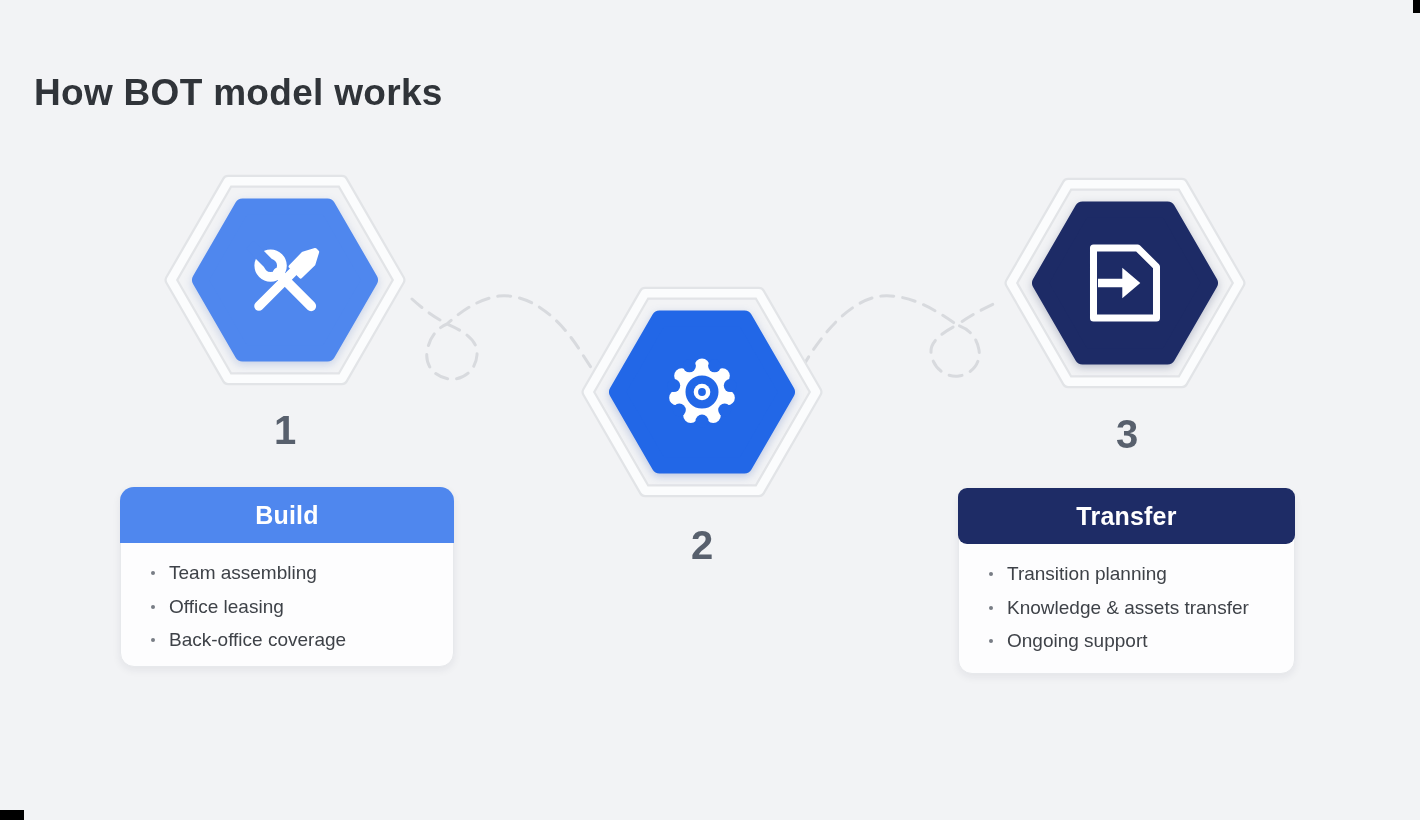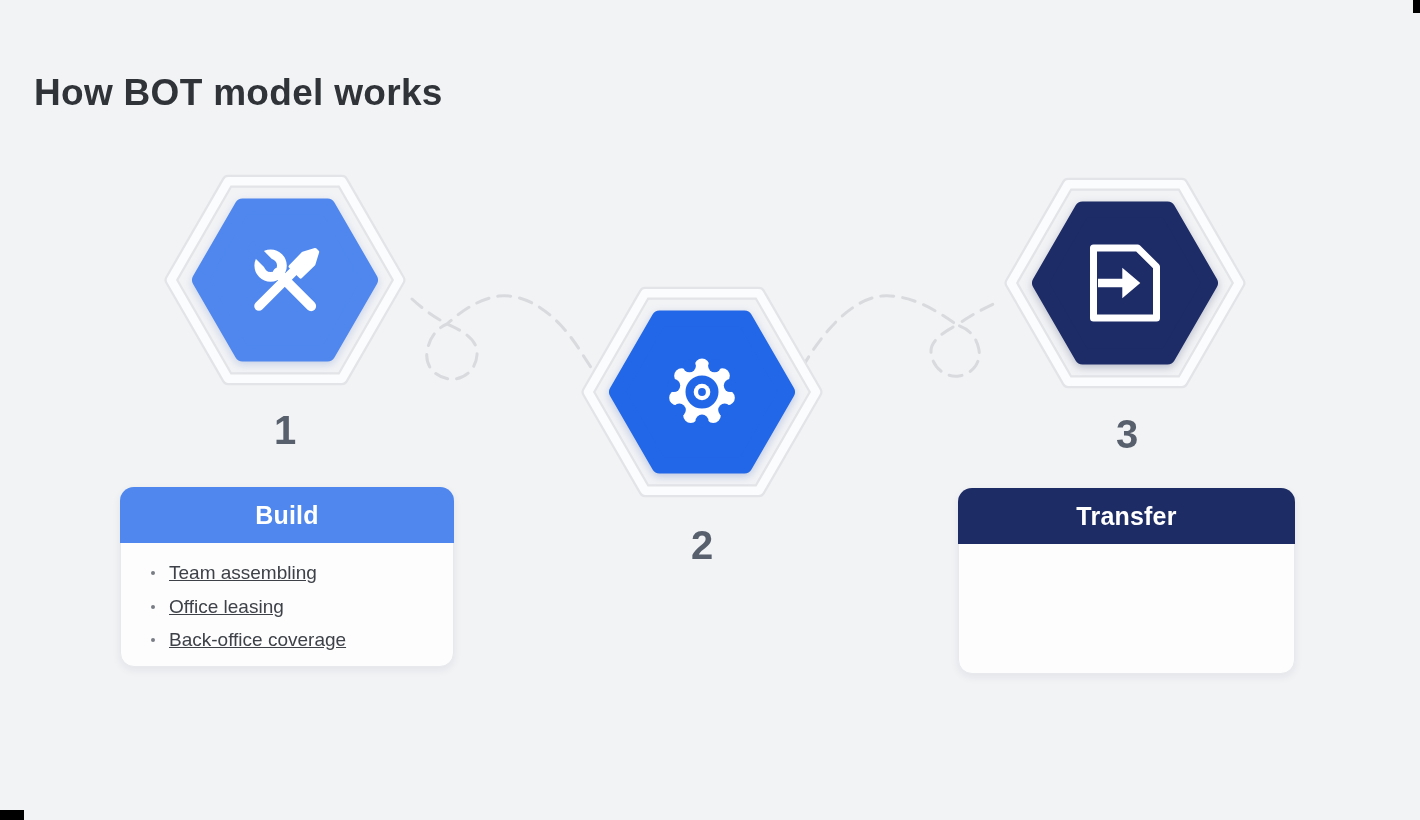--- a/index.html
+++ b/index.html
@@ -42,28 +42,28 @@
     box-shadow:0 3px 8px rgba(25,35,60,.07);
   }
   .card-head{
     height:56px;margin:-1px -1px 0 -1px;
     border-radius:14px 14px 0 0;
     display:flex;align-items:center;justify-content:center;
     color:#ffffff;font-size:25px;font-weight:700;letter-spacing:.2px;
   }
   .head-build{background:#4f87ee;}
   .head-operate{background:#2267e7;}
-  .head-transfer{background:#1e2c66;}
+  .head-transfer{background:#1e2c66;border-radius:9px;}
   .card-body{
     list-style:none;margin:0;padding:13px 14px 14px 16px;
   }
   .card-body li{
     position:relative;
     padding-left:32px;
-    font-size:19px;line-height:33.5px;color:#3e4248;text-decoration:underline;
+    font-size:19px;line-height:33.5px;color:#3e4248;
   }
   .card-body li::before{
     content:"";
     position:absolute;left:14px;top:15px;
     width:4px;height:4px;border-radius:50%;
     background:#787d85;
   }
   .corner-mark{position:absolute;background:#000;z-index:3;}
   .corner-tr{right:0;top:0;width:7px;height:13px;}
   .corner-bl{left:0;bottom:0;width:24px;height:10px;}
@@ -158,18 +158,23 @@
     <g transform="scale(1.8) translate(-24,-24)">
       <path d="M6.5 4.5 H31 L41.5 15 V43.5 H6.5 Z" fill="none" stroke="#fff" stroke-width="3.9" stroke-linejoin="round"></path>
       <path d="M9 21.6 H22.5 V15.5 L32.5 24 L22.5 32.5 V26.4 H9 Z" fill="#fff"></path>
     </g>
   </svg>
   <div class="stage-number" style="left:1087px;top:412px;">3</div>
   <div class="card" style="left:958px;top:488px;width:335px;height:184px;">
     <div class="card-head head-transfer">
       <span>Transfer</span>
     </div>
+    <ul class="card-body">
+      <li>Transition planning</li>
+      <li>Knowledge &amp; assets transfer</li>
+      <li>Ongoing support</li>
+    </ul>
   </div>
 
   <div class="corner-mark corner-tr"></div>
   <div class="corner-mark corner-bl"></div>
 
 </div>
 
 </body></html>

